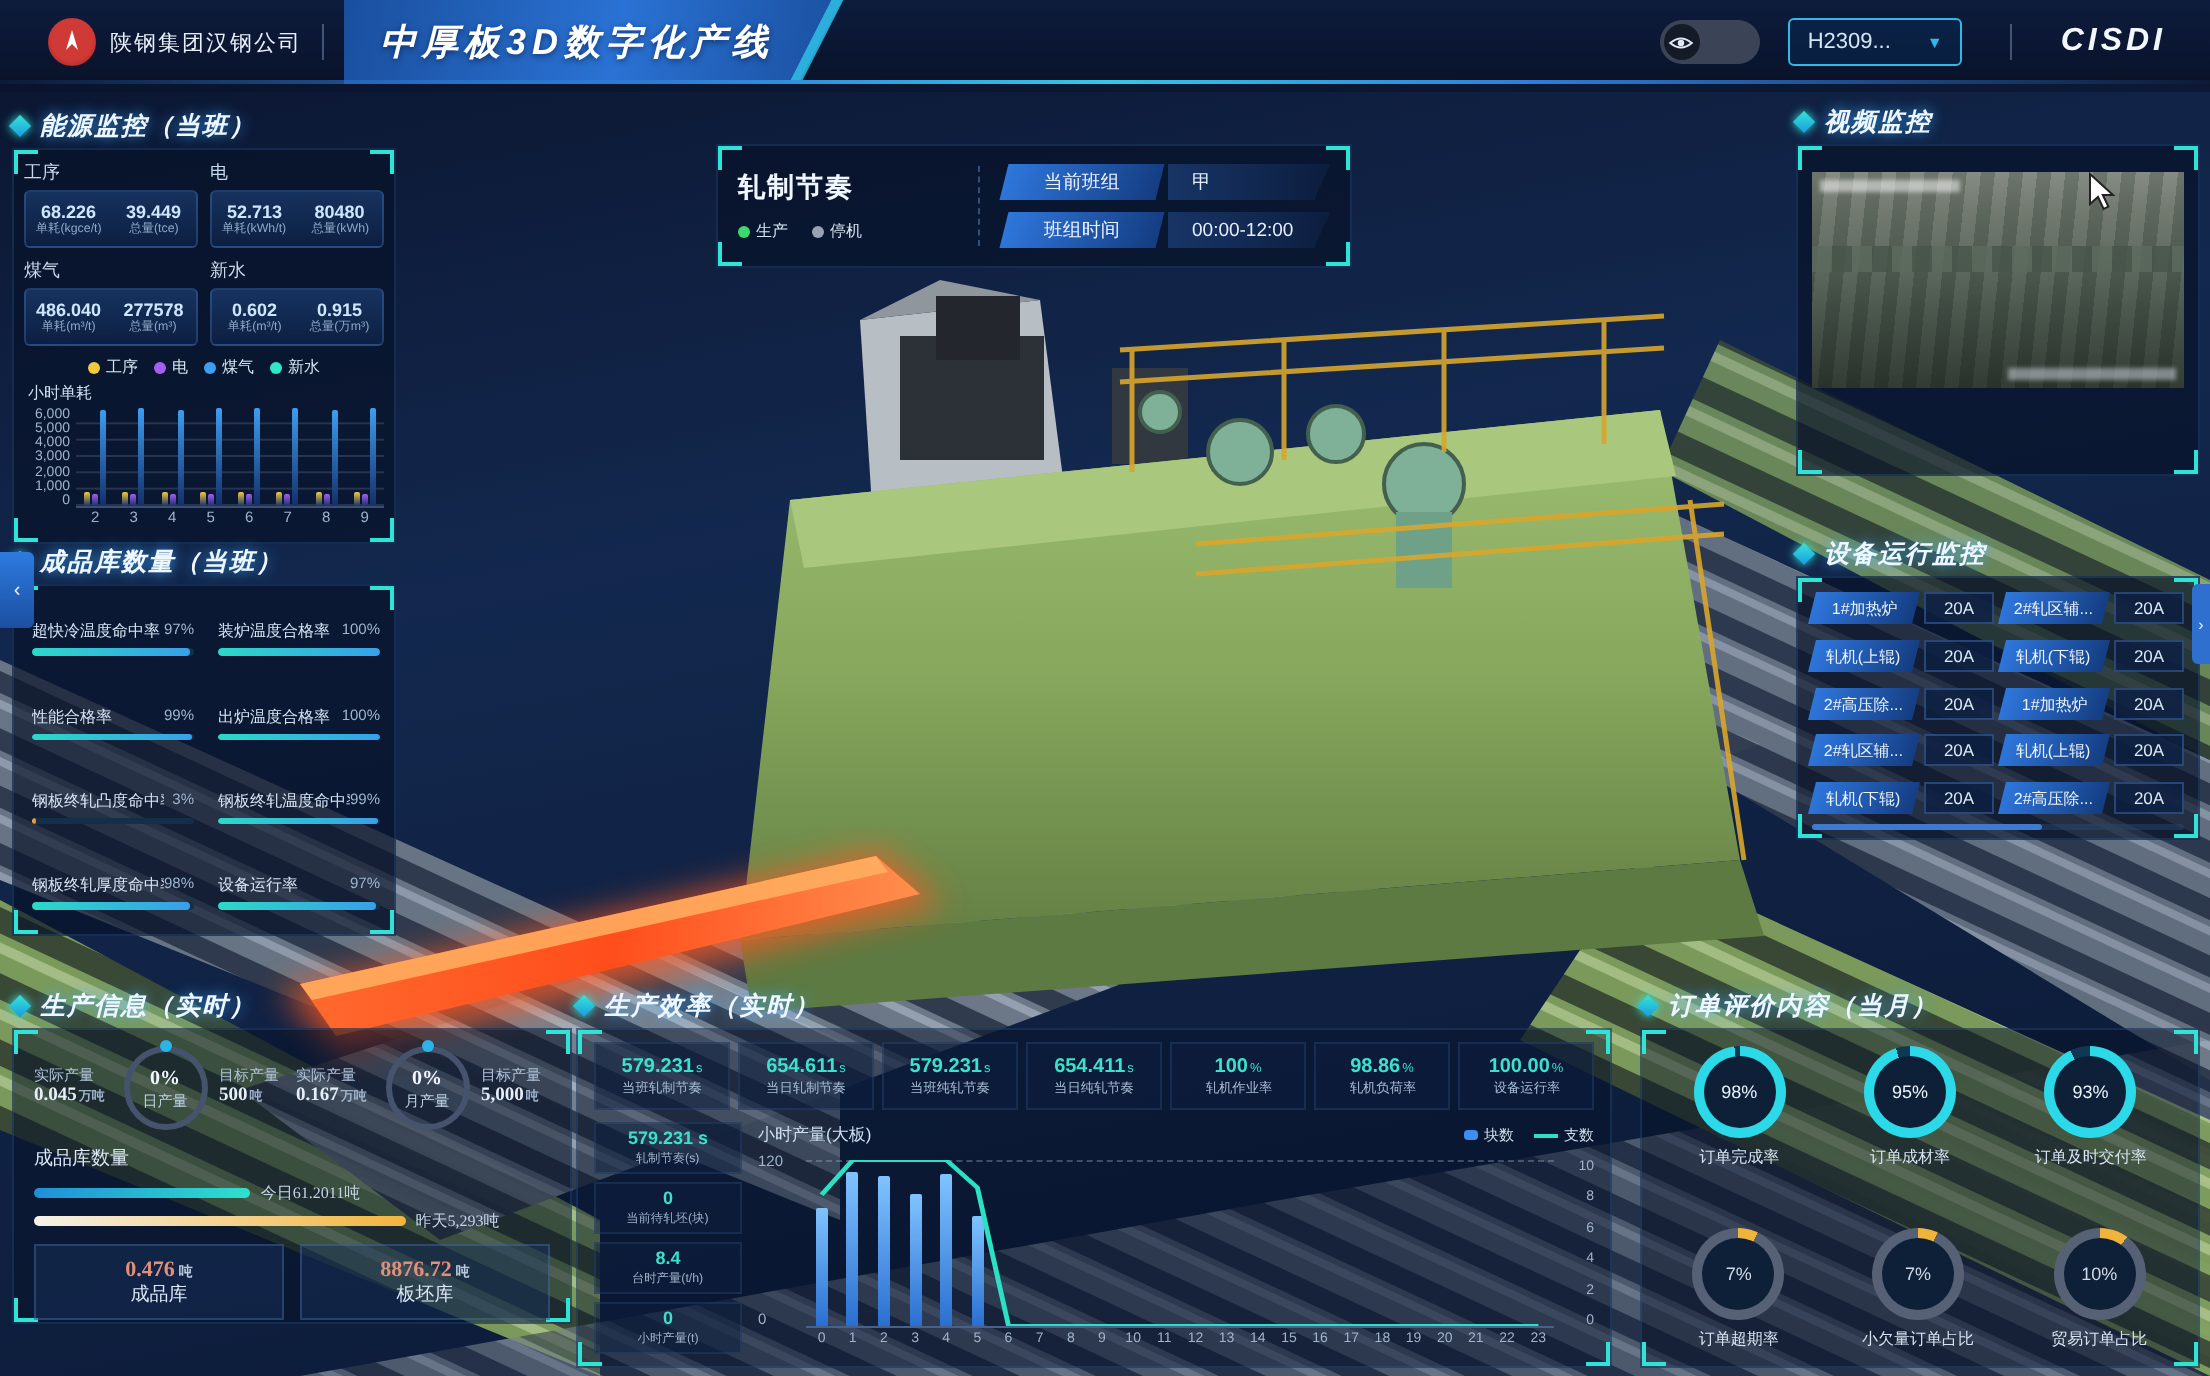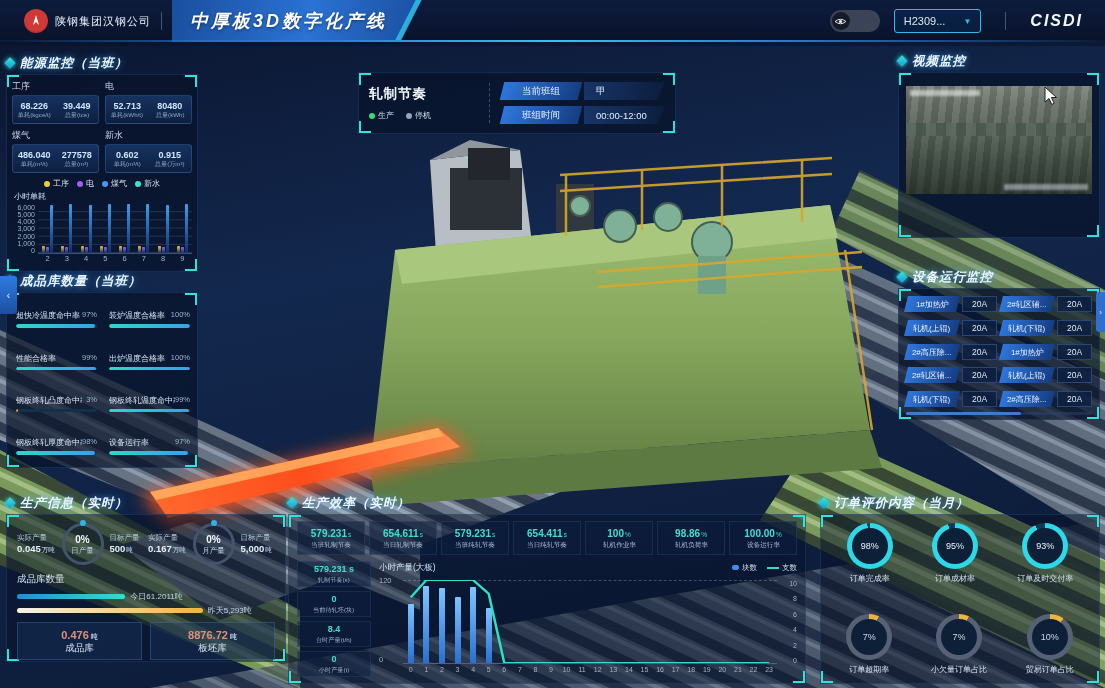--- a/index.html
+++ b/index.html
@@ -123,21 +123,21 @@
   .d-row{display:flex;justify-content:space-between;}
   .d-cell{display:flex;gap:4px;width:91px;}
   .d-chip{width:52px;height:16px;}
   .d-chip span{font-size:8px;max-width:48px;overflow:hidden;white-space:nowrap;}
   .d-val{flex:1;height:16px;background:rgba(13,32,66,.85);border:1px solid rgba(90,140,220,.35);
     display:flex;align-items:center;justify-content:center;font-size:8.5px;color:#dce9f7;}
   .d-scroll{height:3px;margin-top:5px;background:rgba(40,70,110,.5);border-radius:2px;position:relative;}
   .d-thumb{position:absolute;left:0;top:0;height:3px;width:62%;background:#3e7bd0;border-radius:2px;cursor:pointer;}
   
   .p-prod{left:6px;top:494px;width:280px;}
-  .p-prod .pbox{height:148px;padding:8px 10px 6px;background-color:rgba(7,18,40,.55);}
+  .p-prod .pbox{height:148px;padding:8px 10px 6px;background-color:rgba(7,18,40,.55);font-family:Liberation Serif, serif;}
   .pg-row{display:flex;justify-content:space-between;}
   .pg-group{display:flex;align-items:center;gap:6px;width:131px;}
   .pg-stat{display:flex;flex-direction:column;line-height:1.25;width:40px;}
   .pg-slab{font-size:7.5px;color:#aec2da;white-space:nowrap;}
   .pg-sval{font-size:9.5px;font-weight:bold;color:#e6eefa;white-space:nowrap;}
   .pg-sval i{font-style:normal;font-size:6.5px;color:#9fb4cc;margin-left:1px;}
   .ring{width:42px;height:42px;border-radius:50%;border:3px solid #46536d;position:relative;flex:none;}
   .ring::before{content:"";position:absolute;top:-6px;left:50%;margin-left:-3px;width:6px;height:6px;border-radius:50%;background:#2bb4e8;}
   .ring-in{position:absolute;inset:0;display:flex;flex-direction:column;align-items:center;justify-content:center;line-height:1.2;}
   .ring-pct{font-size:10px;font-weight:bold;color:#f2f7fd;}

